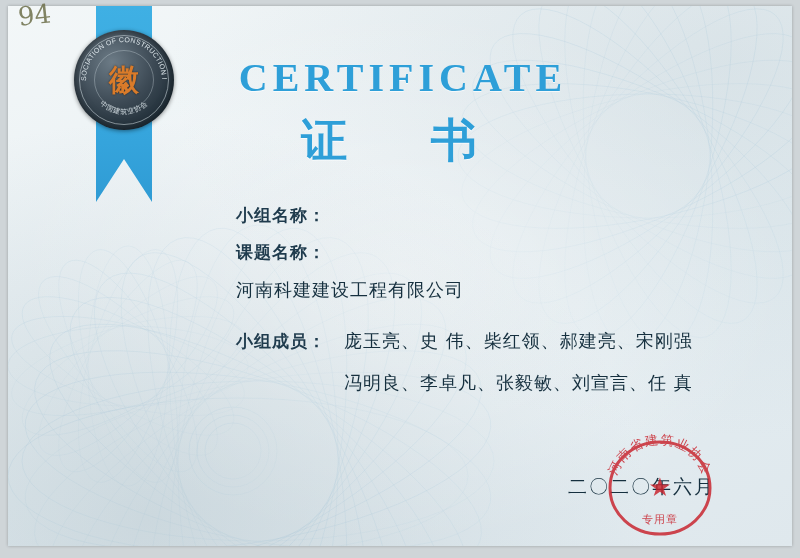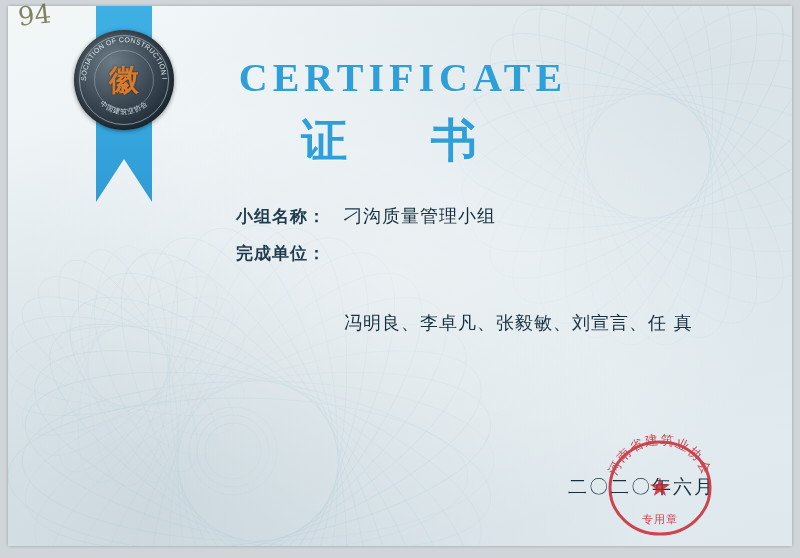--- a/index.html
+++ b/index.html
@@ -355,28 +355,32 @@
       </svg>
       <div class="seal-emblem">徽</div>
     </div>
 
     <div class="cert-en">CERTIFICATE</div>
     <div class="cert-cn">证 书</div>
 
     <div class="fields">
       <div class="field-row">
         <div class="field-label">小组名称：</div>
-        <div class="field-value">刁沟质量管理小组</div>
       </div>
       <div class="field-row">
-        <div class="field-label">完成单位：</div>
+        <div class="field-label">课题名称：</div>
+      </div>
+      <div class="field-row">
+        <div class="field-value">河南科建建设工程有限公司</div>
       </div>
       <div class="field-row">
       </div>
-      <div class="field-row">
+      <div class="field-row members">
+        <div class="field-label">小组成员：</div>
+        <div class="field-value">庞玉亮、史  伟、柴红领、郝建亮、宋刚强</div>
       </div>
       <div class="members-line2">冯明良、李卓凡、张毅敏、刘宣言、任    真</div>
     </div>
 
     <div class="date">二〇二〇年六月</div>
 
     <div class="stamp">
       <svg viewBox="0 0 132 112" width="132" height="112">
         <defs>
           <path id="stampArc" d="M 20,60 A 46,46 0 0 1 112,60"></path>

